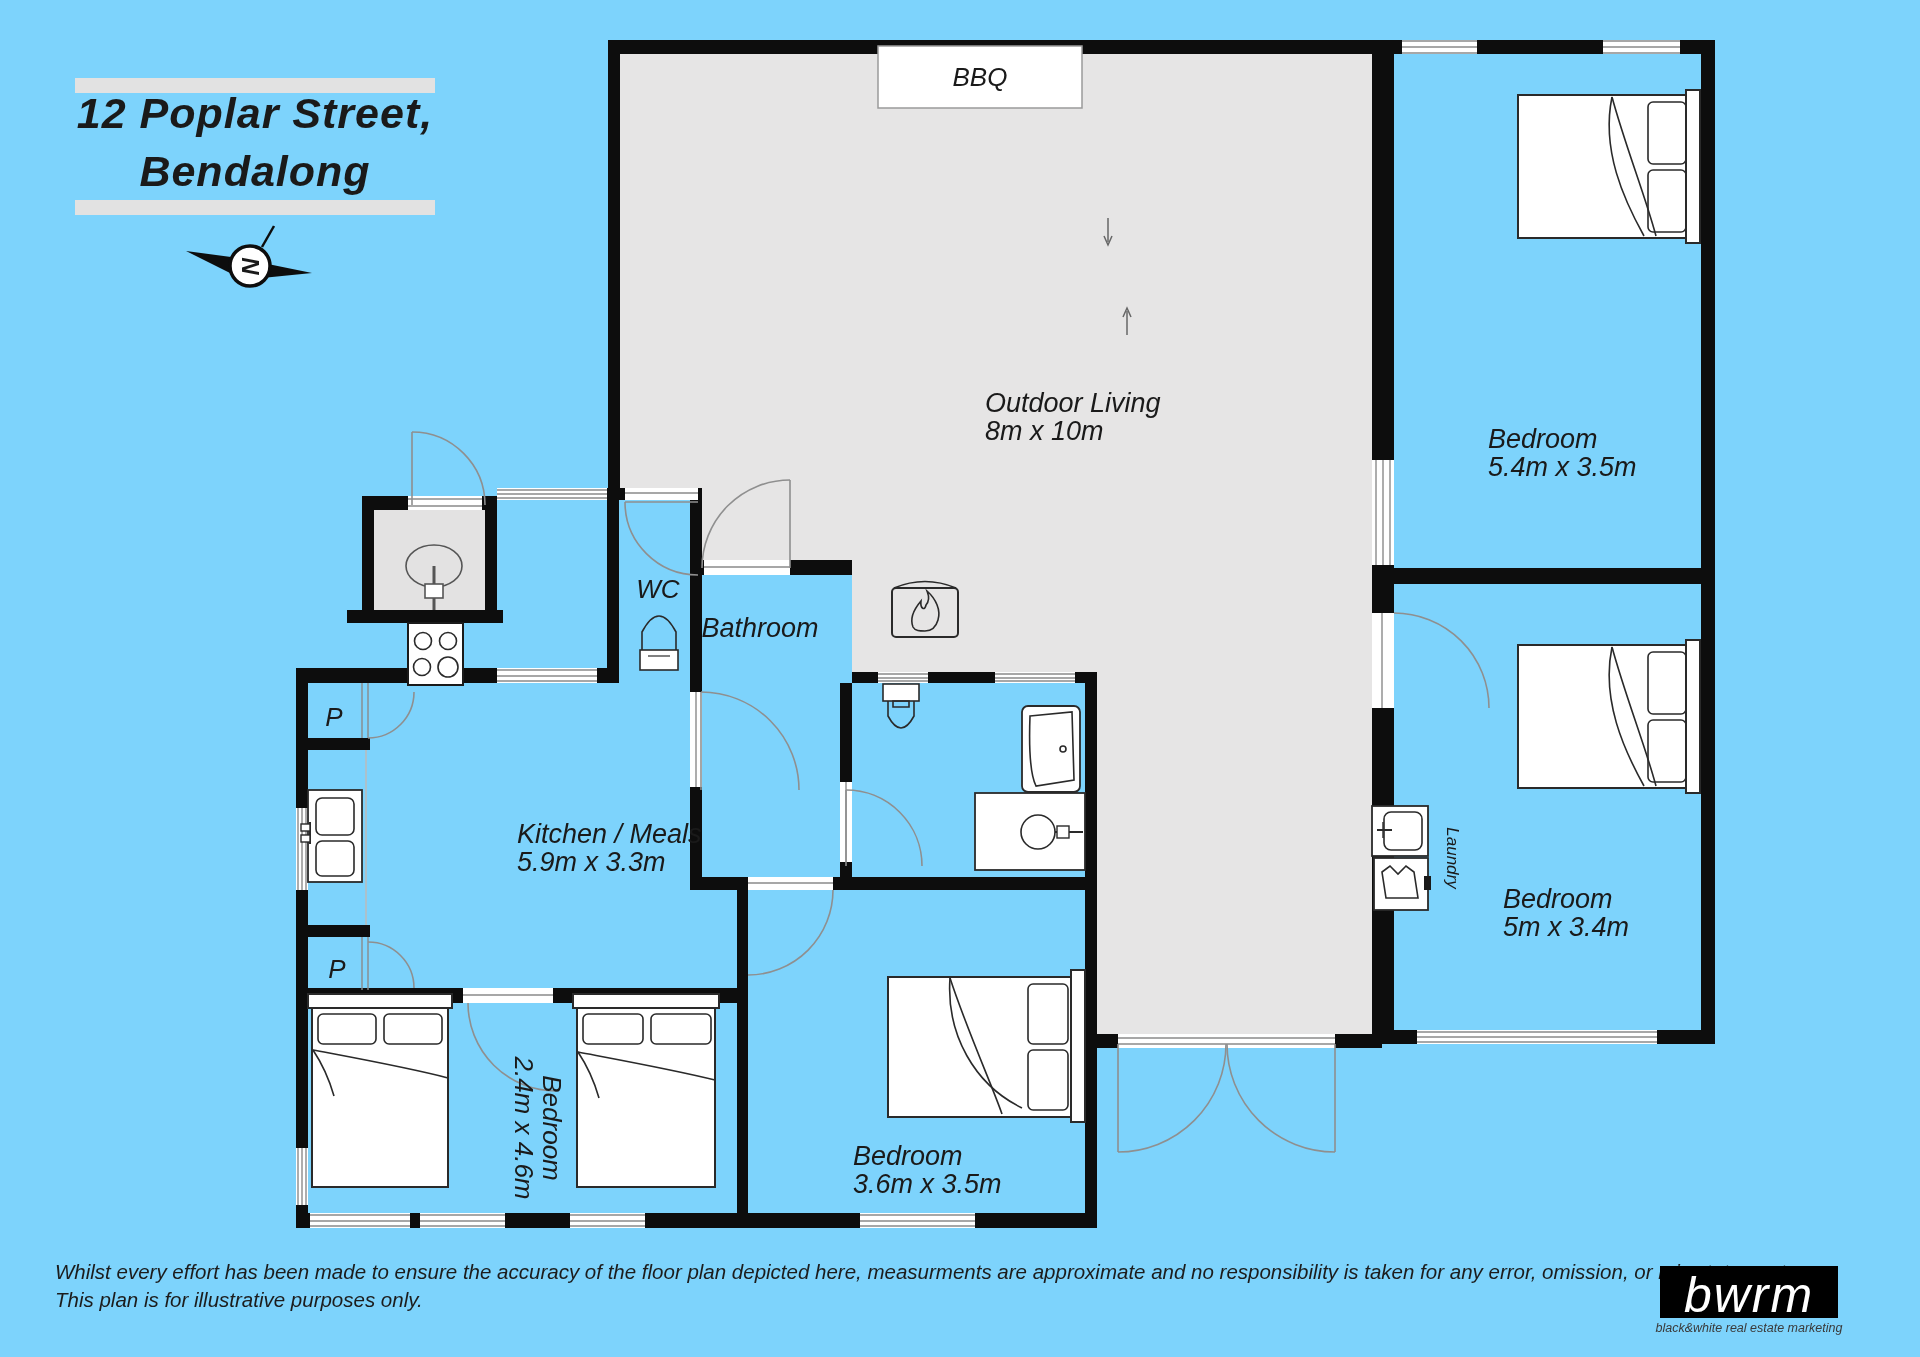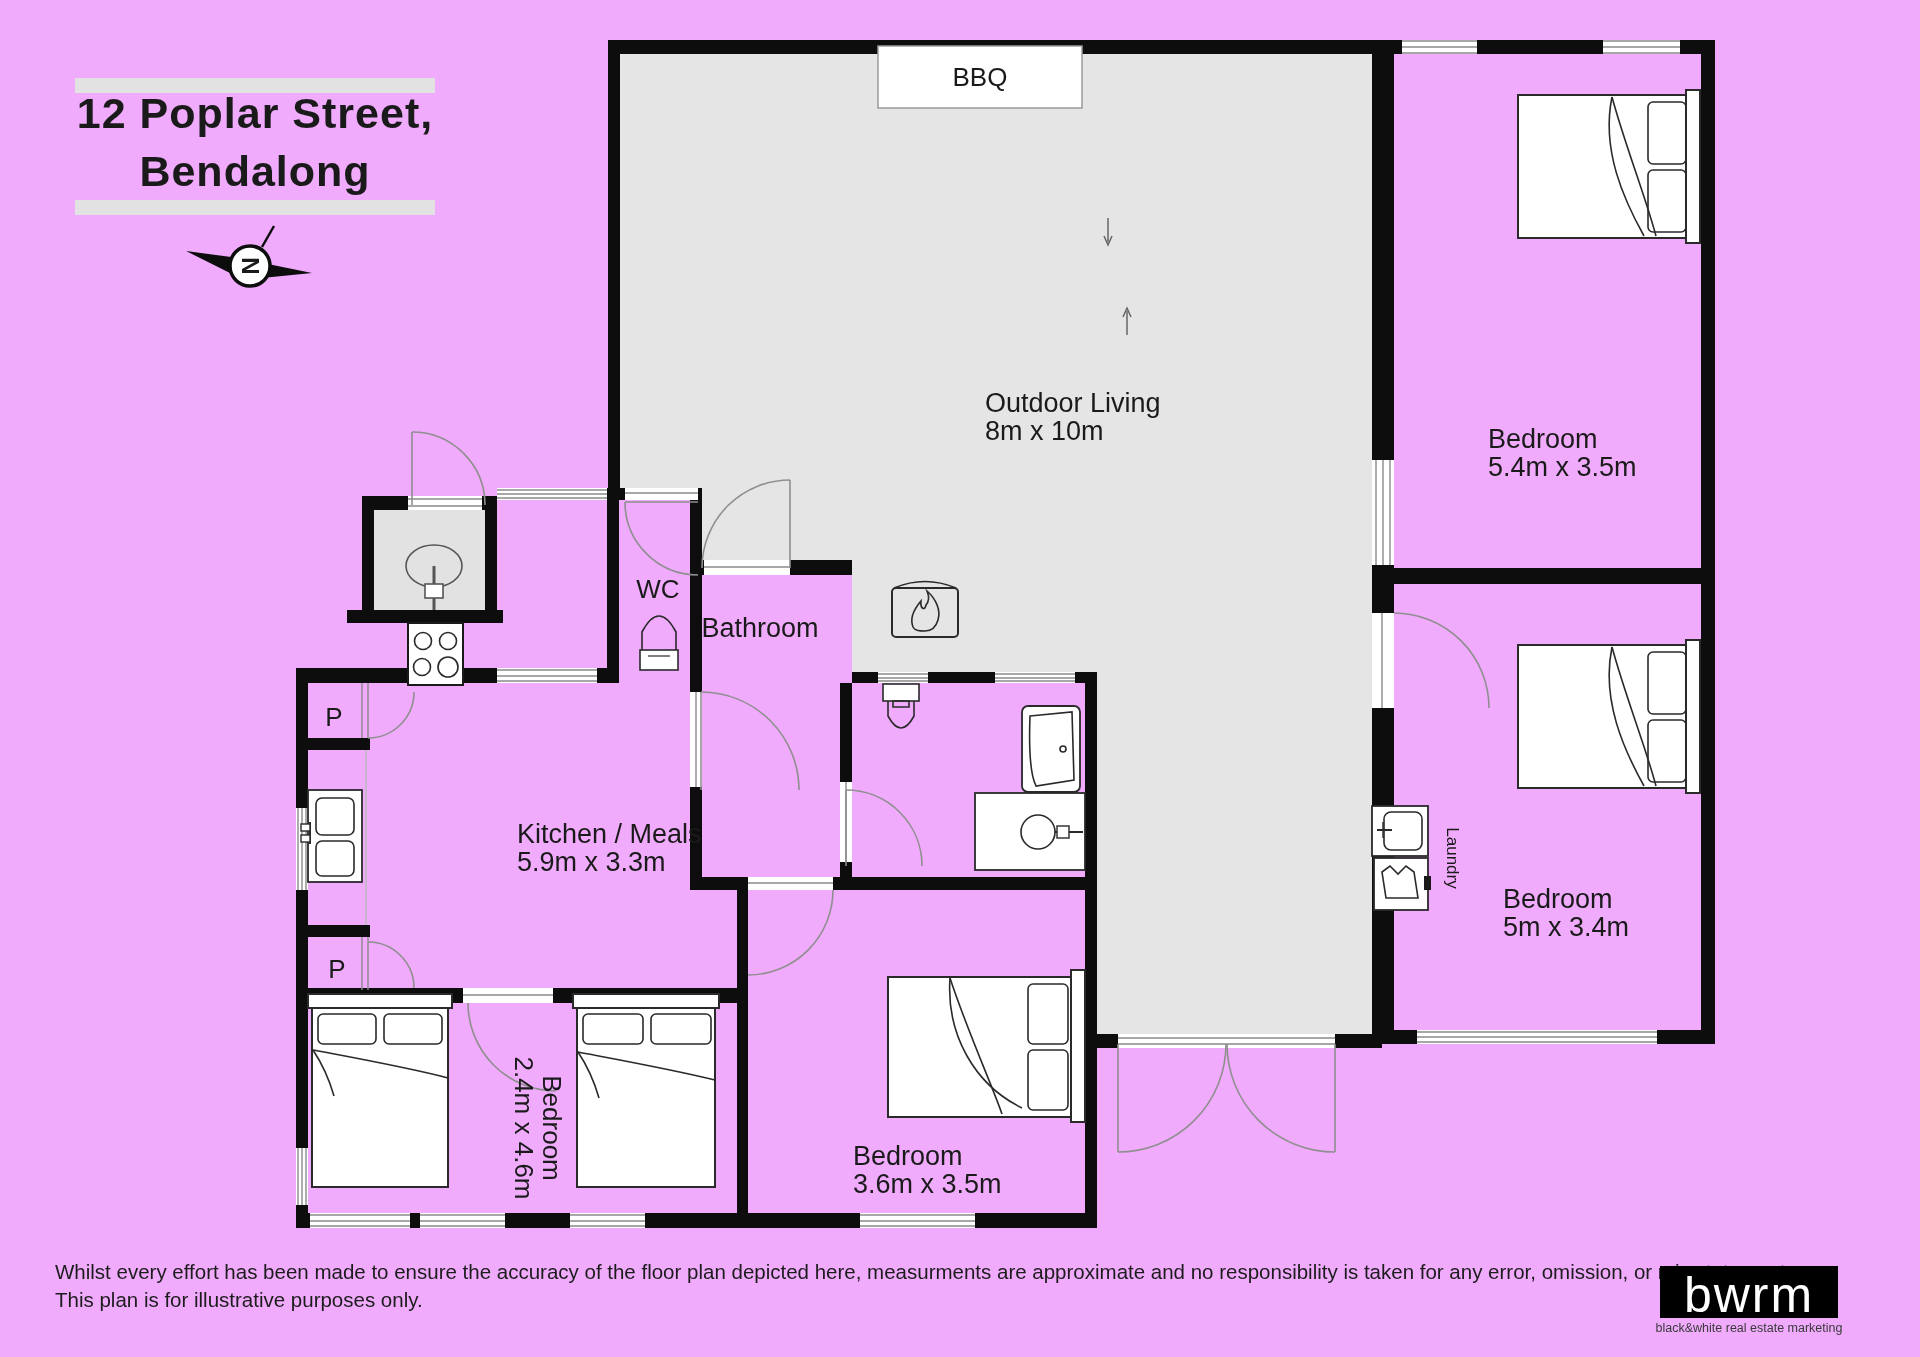--- a/index.html
+++ b/index.html
@@ -1,16 +1,16 @@
 <!DOCTYPE html>
 <html><head>
 <meta charset="utf-8">
 <style>
   html,body{margin:0;padding:0;background:#ffffff;}
-  .page{width:1920px;height:1357px;position:relative;background:#f0abfc;font-family:"Liberation Sans",sans-serif;}
+  .page{width:1920px;height:1357px;position:relative;background:#7dd3fc;font-family:"Liberation Sans",sans-serif;font-style:italic;}
   svg{display:block;}
   text{font-family:"Liberation Sans",sans-serif;fill:#1a1a1a;}
   .room-label{font-size:27px;}
   .small-label{font-size:26px;}
   .vert-label{font-size:26px;}
   .laundry-label{font-size:17px;}
   .title-line{font-size:43px;font-weight:bold;letter-spacing:1px;}
   .disclaimer{font-size:20.5px;fill:#1c1c1c;}
   .brand{font-size:50px;fill:#ffffff;letter-spacing:2px;}
   .tagline{font-size:12.5px;fill:#3a3a3a;}

